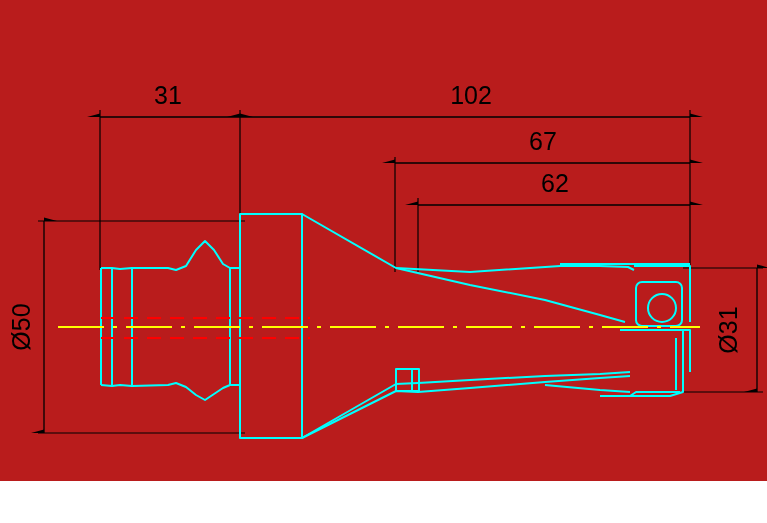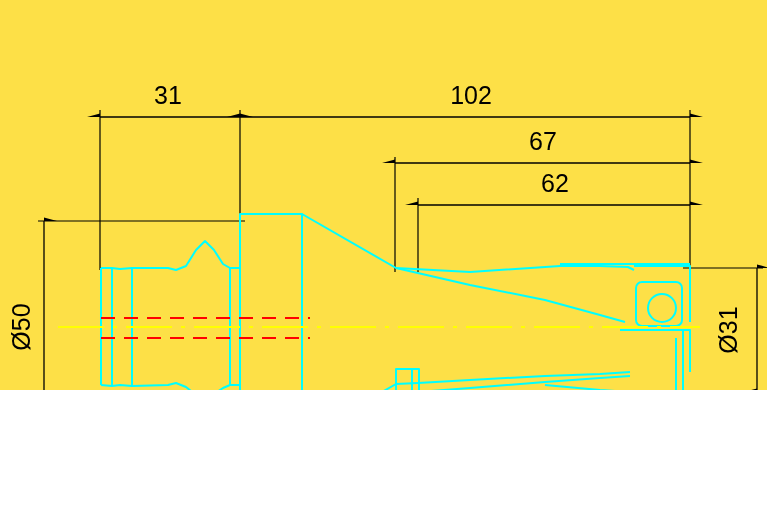--- a/index.html
+++ b/index.html
@@ -6,22 +6,22 @@
     margin: 0;
     padding: 0;
     background: #ffffff;
   }
   body {
     font-family: "Liberation Sans", sans-serif;
   }
   #drawing-root {
     position: relative;
     width: 767px;
-    height: 390px;
-    background: #fde047;
+    height: 481px;
+    background: #b91c1c;
     overflow: hidden;
   }
   #cad-svg {
     display: block;
     width: 767px;
     height: 523px;
   }
   .dim-text {
     font-family: "Liberation Sans", sans-serif;
     font-size: 25px;

